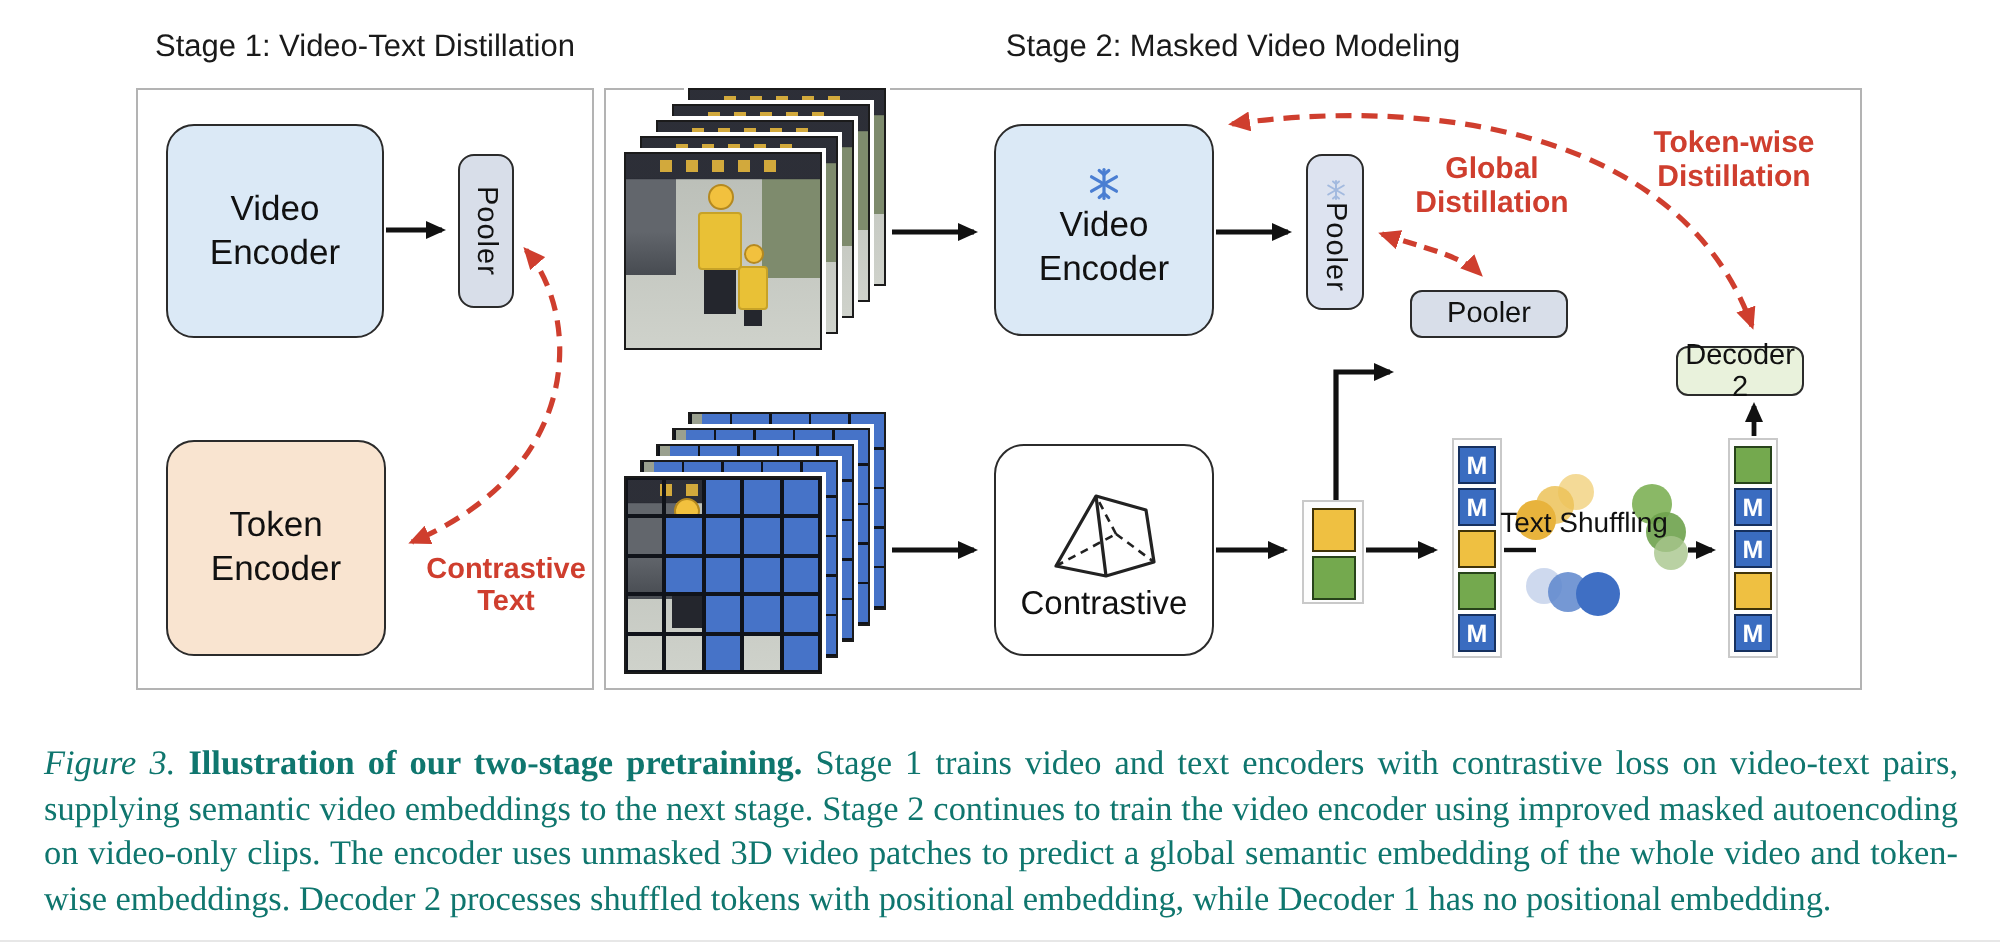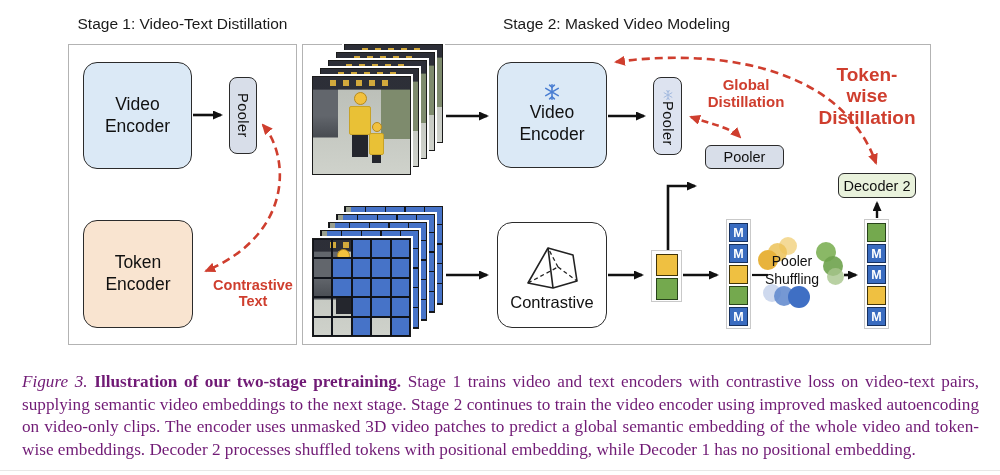--- a/index.html
+++ b/index.html
@@ -70,21 +70,21 @@
   .t-M{background:#3a6cc0;border-color:#16305e;}
   .t-Y{background:#efc041;border-color:#3f3308;}
   .t-G{background:#74a94e;border-color:#27431a;}
 
   .shuffle-lbl{position:absolute;color:#111;font-size:14px;text-align:center;line-height:1.25;}
   .blob{position:absolute;border-radius:50%;}
 
   
   .caption{position:absolute;left:22px;top:371px;width:957px;
       font-family:"Liberation Serif",serif;font-size:17.2px;line-height:22.5px;
-      color:#701a75;text-align:justify;}
+      color:#0f766e;text-align:justify;}
   .cap-label{font-style:italic;}
   .cap-title{font-weight:700;}
 
   svg.overlay{position:absolute;left:0;top:0;pointer-events:none;}
 </style>
 </head>
 <body>
 
 <div id="fig">
 
@@ -167,26 +167,26 @@
   <div class="node pool-v" style="left:653px;top:77px;width:29px;height:78px;background:#dde3f0">
     <svg class="snowsmall">
         <use href="#sf"></use>
       </svg>
     <span class="vtxt">Pooler</span>
   </div>
 
   <div class="node pool-h" style="left:705px;top:145px;width:79px;height:24px">
     <span>Pooler</span>
   </div>
-  <div class="node dec" style="left:838px;top:173px;width:78px;height:25px">
+  <div class="node dec" style="left:838px;top:173px;width:64px;height:25px">
     <span>Decoder 2</span>
   </div>
 
   <div class="redlbl" style="left:703px;top:77px;width:86px;font-size:15px">Global Distillation</div>
-  <div class="redlbl" style="left:816px;top:64px;width:102px;font-size:19px">Token-wise Distillation</div>
+  <div class="redlbl" style="left:816px;top:64px;width:102px;font-size:15px">Token-wise Distillation</div>
 
   <div>
     <div class="frame masked-back" style="left:344px;top:206px"></div>
     <div class="frame masked-back" style="left:336px;top:214px"></div>
     <div class="frame masked-back" style="left:328px;top:222px"></div>
     <div class="frame masked-back" style="left:320px;top:230px"></div>
     <div class="frame" style="left:312px;top:238px">
       <div class="scene"></div>
         <div class="banner-strip"></div>
       <div class="fig-adult" style="left:20%;top:10%">
@@ -250,21 +250,21 @@
 
   <div class="blob" style="left:779px;top:237px;width:18px;height:18px;background:#f0cd74;opacity:.75"></div>
   <div class="blob" style="left:768px;top:243px;width:19px;height:19px;background:#ecc258;opacity:.85"></div>
   <div class="blob" style="left:758px;top:250px;width:20px;height:20px;background:#e8b33c"></div>
   <div class="blob" style="left:816px;top:242px;width:20px;height:20px;background:#84b45e;opacity:.95"></div>
   <div class="blob" style="left:823px;top:256px;width:20px;height:20px;background:#6ea24c;opacity:.9"></div>
   <div class="blob" style="left:827px;top:268px;width:17px;height:17px;background:#a8c68c;opacity:.8"></div>
   <div class="blob" style="left:763px;top:284px;width:18px;height:18px;background:#c2d0ea;opacity:.8"></div>
   <div class="blob" style="left:774px;top:286px;width:20px;height:20px;background:#5d86cc;opacity:.85"></div>
   <div class="blob" style="left:788px;top:286px;width:22px;height:22px;background:#3f6fc4"></div>
-  <div class="shuffle-lbl" style="left:748px;top:253px;width:88px">Pooler Shuffling</div>
+  <div class="shuffle-lbl" style="left:748px;top:253px;width:88px">Text Shuffling</div>
 
   <div class="tok-col" style="left:864px;top:219px;width:25px;height:110px">
       <div class="token t-G"></div>
       <div class="token t-M">M</div>
       <div class="token t-M">M</div>
       <div class="token t-Y"></div>
       <div class="token t-M">M</div>
     </div>
 
   <svg class="overlay" width="1000" height="360">

